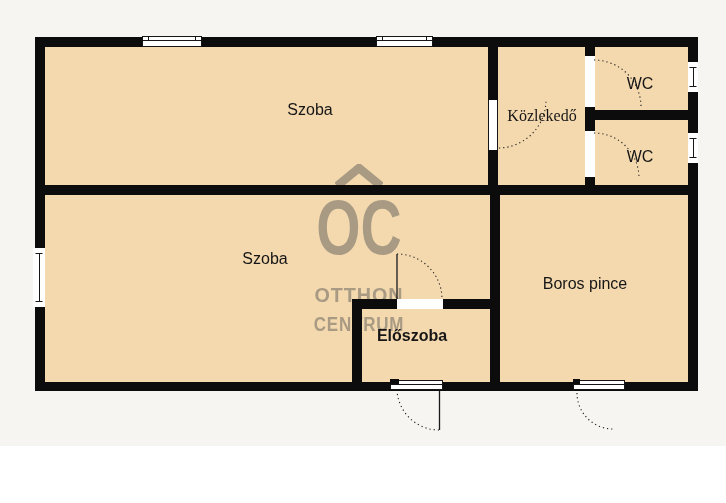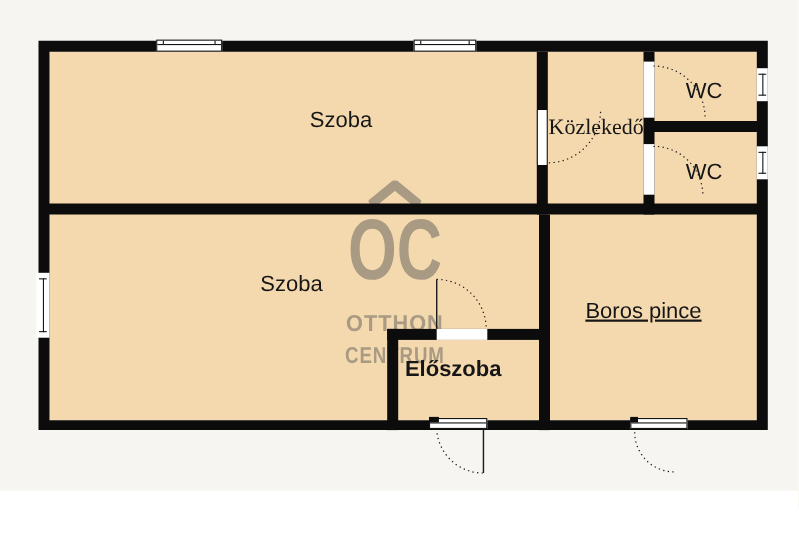--- a/index.html
+++ b/index.html
@@ -41,21 +41,21 @@
   .stub{position:absolute;background:var(--wall,#0c0c0c);z-index:8;}
 
   
   .arcs{position:absolute;left:0;top:0;z-index:8;}
   .arc{fill:none;stroke:#1a1a1a;stroke-width:1.1;stroke-dasharray:1.2 3;}
   .leaf{fill:none;stroke:#1a1a1a;stroke-width:1.3;}
 
   
   .label{
     position:absolute;z-index:9;transform:translate(-50%,-50%);
-    font-size:20px;color:var(--ink,#161616);white-space:nowrap;text-align:right;
+    font-size:16px;color:var(--ink,#161616);white-space:nowrap;text-align:right;
   }
 </style>
 </head>
 <body>
 
 <div class="canvas">
   <div class="bg-upper"></div>
   <div class="plan-interior"></div>
 
   <div class="watermark">
@@ -125,15 +125,15 @@
     <path class="leaf" d="M439.5 390 L439.5 430"></path>
     <path class="arc" d="M439 430 A42 42 0 0 1 397 390"></path>
     <path class="arc" d="M577 393 A36 36 0 0 0 613 429"></path>
   </svg>
 
   <div class="label" style="left:310px;top:110px;">Szoba</div>
   <div class="label" style="left:542px;top:116px;font-family:Liberation Serif, serif;">Közlekedő</div>
   <div class="label" style="left:640px;top:84px;">WC</div>
   <div class="label" style="left:640px;top:157px;">WC</div>
   <div class="label" style="left:265px;top:259px;">Szoba</div>
-  <div class="label" style="left:585px;top:284px;text-decoration:underline;">Boros pince</div>
+  <div class="label" style="left:585px;top:284px;">Boros pince</div>
   <div class="label" style="left:412px;top:336px;font-weight:bold;">Előszoba</div>
 </div>
 
 </body></html>

